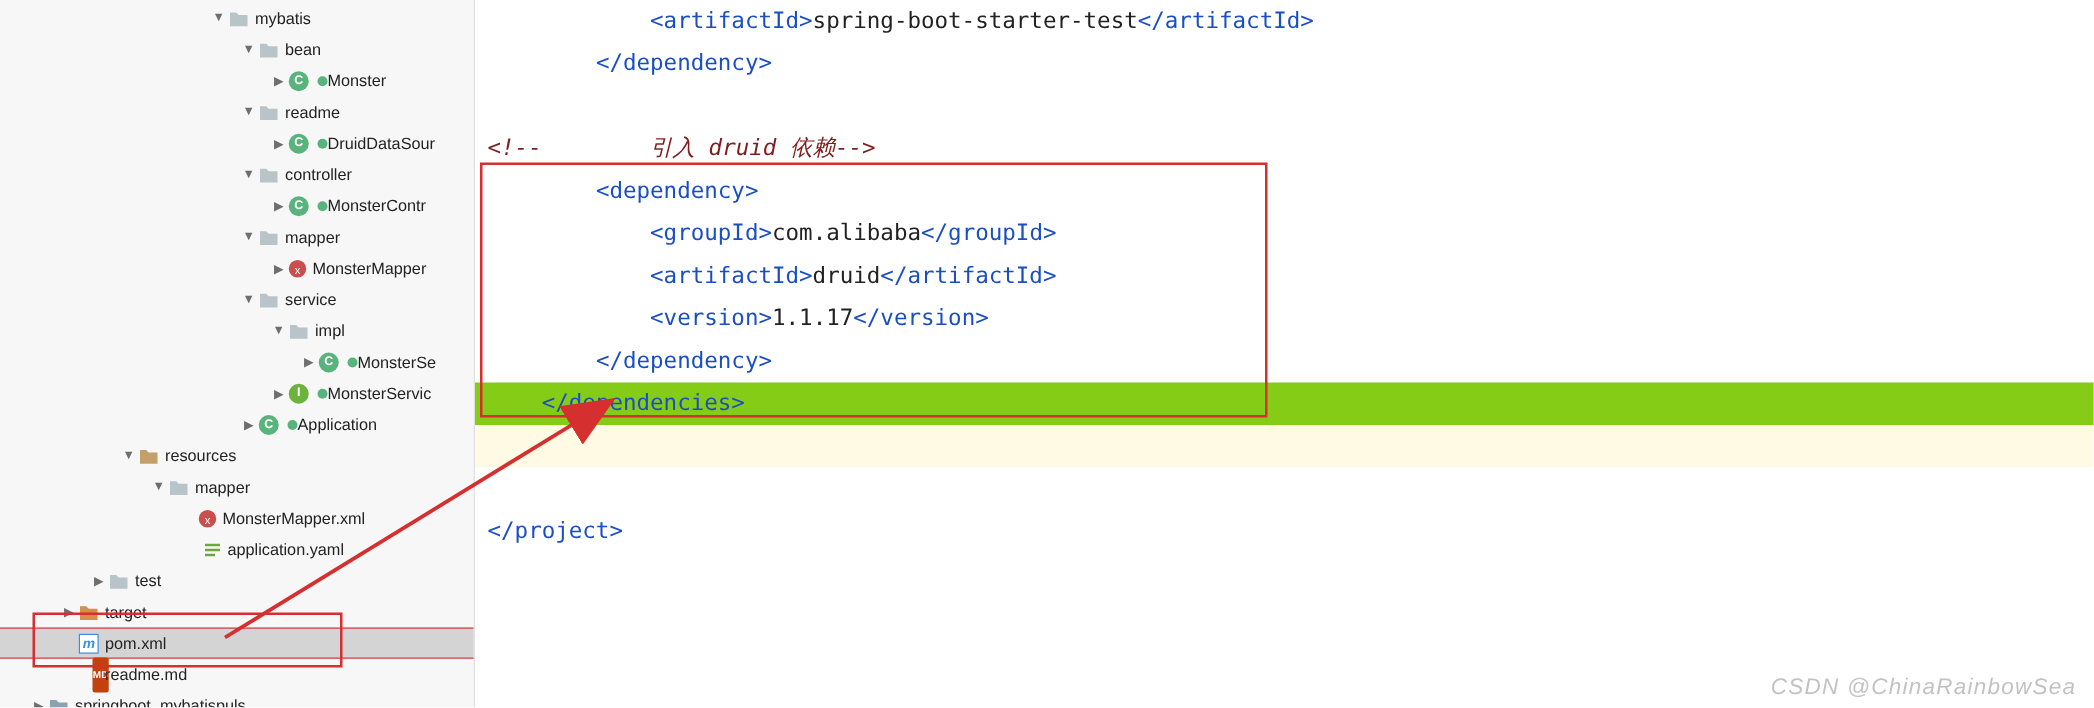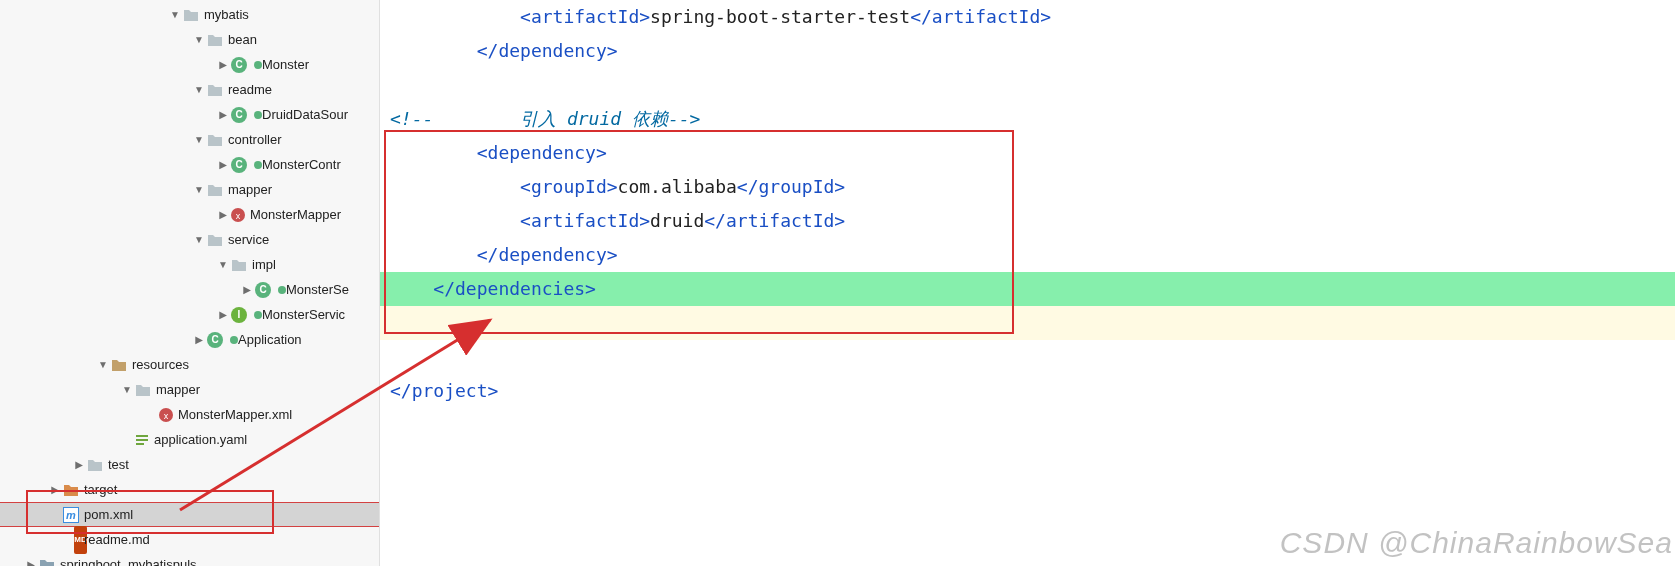--- a/index.html
+++ b/index.html
@@ -21,27 +21,27 @@
   .grn { width:8px;height:8px;border-radius:50%;background:#59b37c;display:inline-block;margin-left:2px; }
   .lbl { color: #222; }
   .lbl.bold { font-weight: normal; }
 
   .gutter { width: 60px; background: #f0f0f0; border-right: 1px solid #d0d0d0; color: #a0a0a0; font-family: "Consolas", monospace; font-size: 14px; text-align: right; padding-right: 18px; position:relative; }
   .gnum { height: 34px; line-height: 34px; }
 
   .editor { flex: 1; font-family: "Consolas","Menlo",monospace; font-size: 18px; position: relative; background:#fff; }
   .ln { height: 34px; line-height: 34px; white-space: pre; padding-left: 10px; }
   .ln.caret { background:#fffae3; }
-  .ln.selrow { background:#86efac; }
+  .ln.selrow { background:#84cc16; }
   .tag { color: #1a4fc4; }
   .txt { color: #222; }
-  .cmt { color: #0369a1; font-style: italic; }
+  .cmt { color: #7f1d1d; font-style: italic; }
   .redbox { position:absolute; border:2px solid #d62f2f; pointer-events:none; }
   .arrow-svg { position:absolute; pointer-events:none; }
-  .watermark { position:absolute; right:2px; bottom:6px; color:rgba(120,120,120,0.45); font-size:30px; font-style:italic; font-family: "Segoe UI", Arial; letter-spacing:1px; pointer-events:none; }
+  .watermark { position:absolute; right:14px; bottom:6px; color:rgba(120,120,120,0.45); font-size:18px; font-style:italic; font-family: "Segoe UI", Arial; letter-spacing:1px; pointer-events:none; }
   .pombox { position:absolute; border:2px solid #d62f2f; pointer-events:none; }
 </style>
 </head>
 <body>
 
 <div class="main">
   <div class="sidebar">
     <div class="tree" id="tree">
         <div class="row" style="padding-left: 168px;">
           <span class="arrow">▼</span>
@@ -185,21 +185,21 @@
         <div class="row" style="padding-left: 144px;">
           <span class="arrow"></span>
           <span class="ico xml-ico">
             <svg width="16" height="16">
               <circle cx="8" cy="8" r="7" fill="#c94f4f"></circle>
               <text x="8" y="12" text-anchor="middle" fill="#fff" font-size="9">x</text>
             </svg>
           </span>
           <span class="lbl">MonsterMapper.xml</span>
         </div>
-        <div class="row" style="padding-left: 120px;">
+        <div class="row" style="padding-left: 120px; margin-left: 28px;">
           <span class="arrow"></span>
           <span class="ico yml-ico">
             <svg width="16" height="16">
               <path d="M2 4h12M2 8h12M2 12h8" stroke="#6fa63e" stroke-width="2" fill="none"></path>
             </svg>
           </span>
           <span class="lbl">application.yaml</span>
         </div>
         <div class="row" style="padding-left: 72px;">
           <span class="arrow">▶</span>
@@ -246,20 +246,21 @@
   </div>
   <div class="editor" id="editor">
 
       <div class="ln"><span class="txt">            </span><span class="tag">&lt;artifactId&gt;</span><span class="txt">spring-boot-starter-test</span><span class="tag">&lt;/artifactId&gt;</span></div>
       <div class="ln"><span class="txt">        </span><span class="tag">&lt;/dependency&gt;</span></div>
       <div class="ln"><span class="txt"></span></div>
       <div class="ln"><span class="cmt">&lt;!--        引入 druid 依赖--&gt;</span></div>
       <div class="ln"><span class="txt">        </span><span class="tag">&lt;dependency&gt;</span></div>
       <div class="ln"><span class="txt">            </span><span class="tag">&lt;groupId&gt;</span><span class="txt">com.alibaba</span><span class="tag">&lt;/groupId&gt;</span></div>
       <div class="ln"><span class="txt">            </span><span class="tag">&lt;artifactId&gt;</span><span class="txt">druid</span><span class="tag">&lt;/artifactId&gt;</span></div>
+      <div class="ln"><span class="txt">            </span><span class="tag">&lt;version&gt;</span><span class="txt">1.1.17</span><span class="tag">&lt;/version&gt;</span></div>
       <div class="ln"><span class="txt">        </span><span class="tag">&lt;/dependency&gt;</span></div>
       <div class="ln selrow"><span class="txt">    </span><span class="tag">&lt;/dependencies&gt;</span></div>
       <div class="ln caret"><span class="txt"></span></div>
       <div class="ln"><span class="txt"></span></div>
       <div class="ln"><span class="txt"></span><span class="tag">&lt;/project&gt;</span></div>
       <div class="redbox" style="left:4px; top:130px; width:630px; height:204px;"></div>
     </div>
 </div>
 
 <div class="pombox" style="left:26px; top:490px; width:248px; height:44px;"></div>

